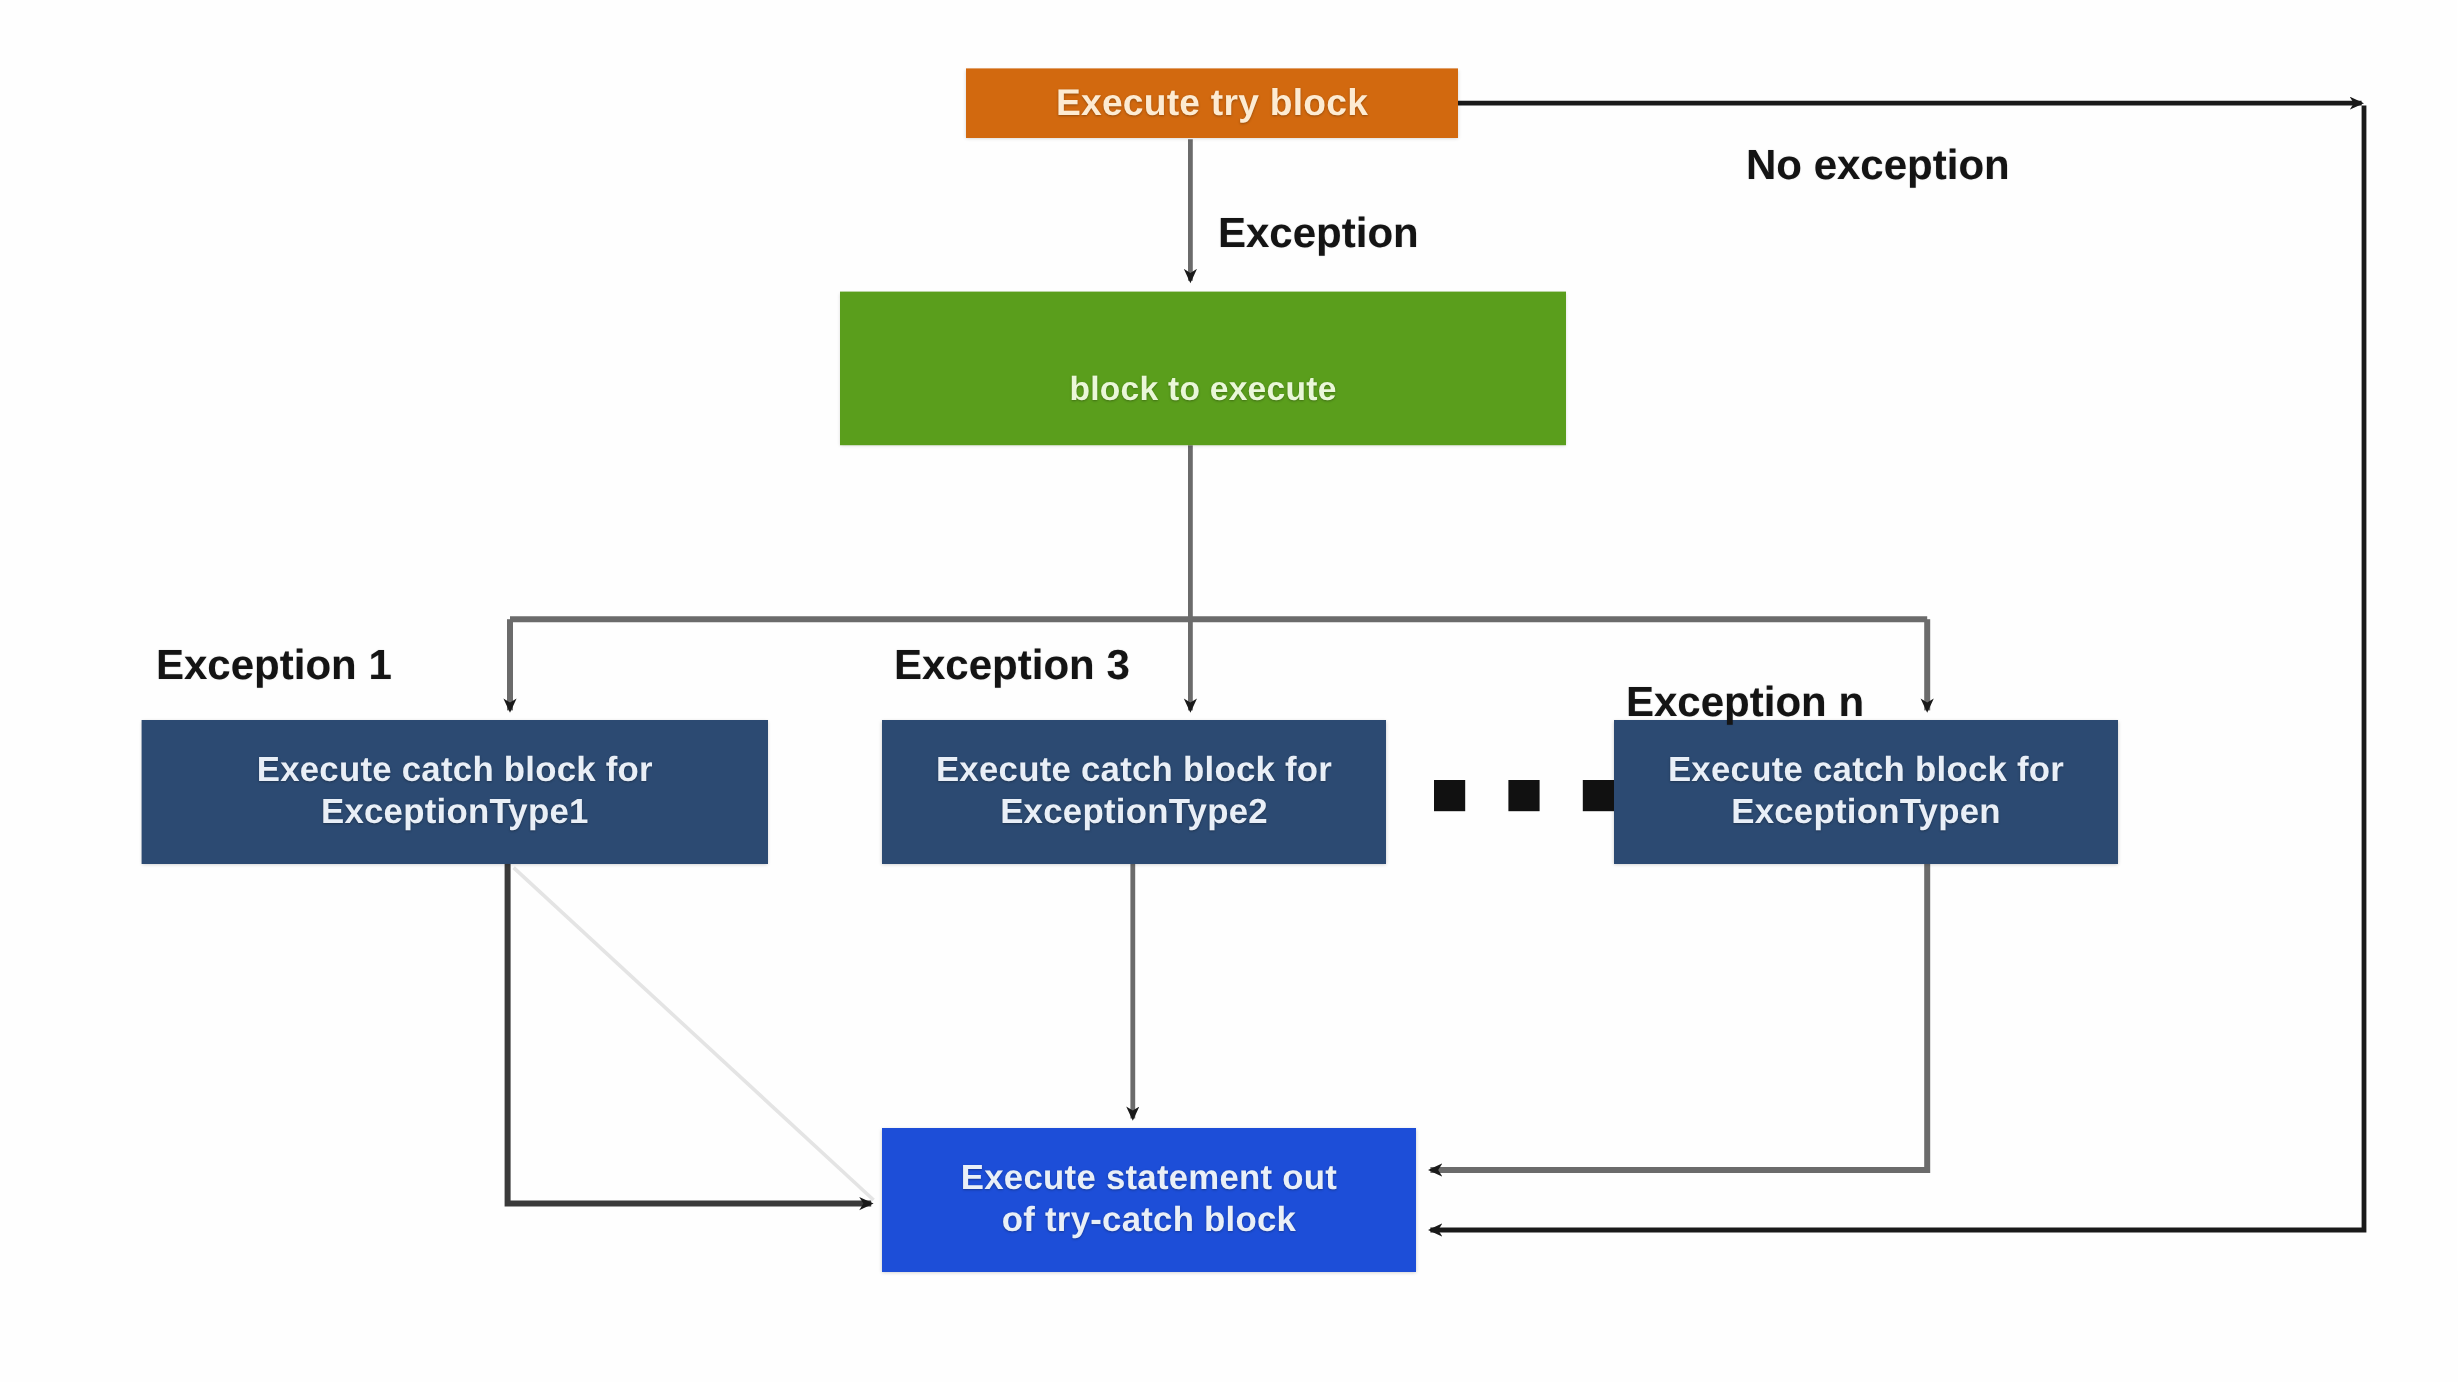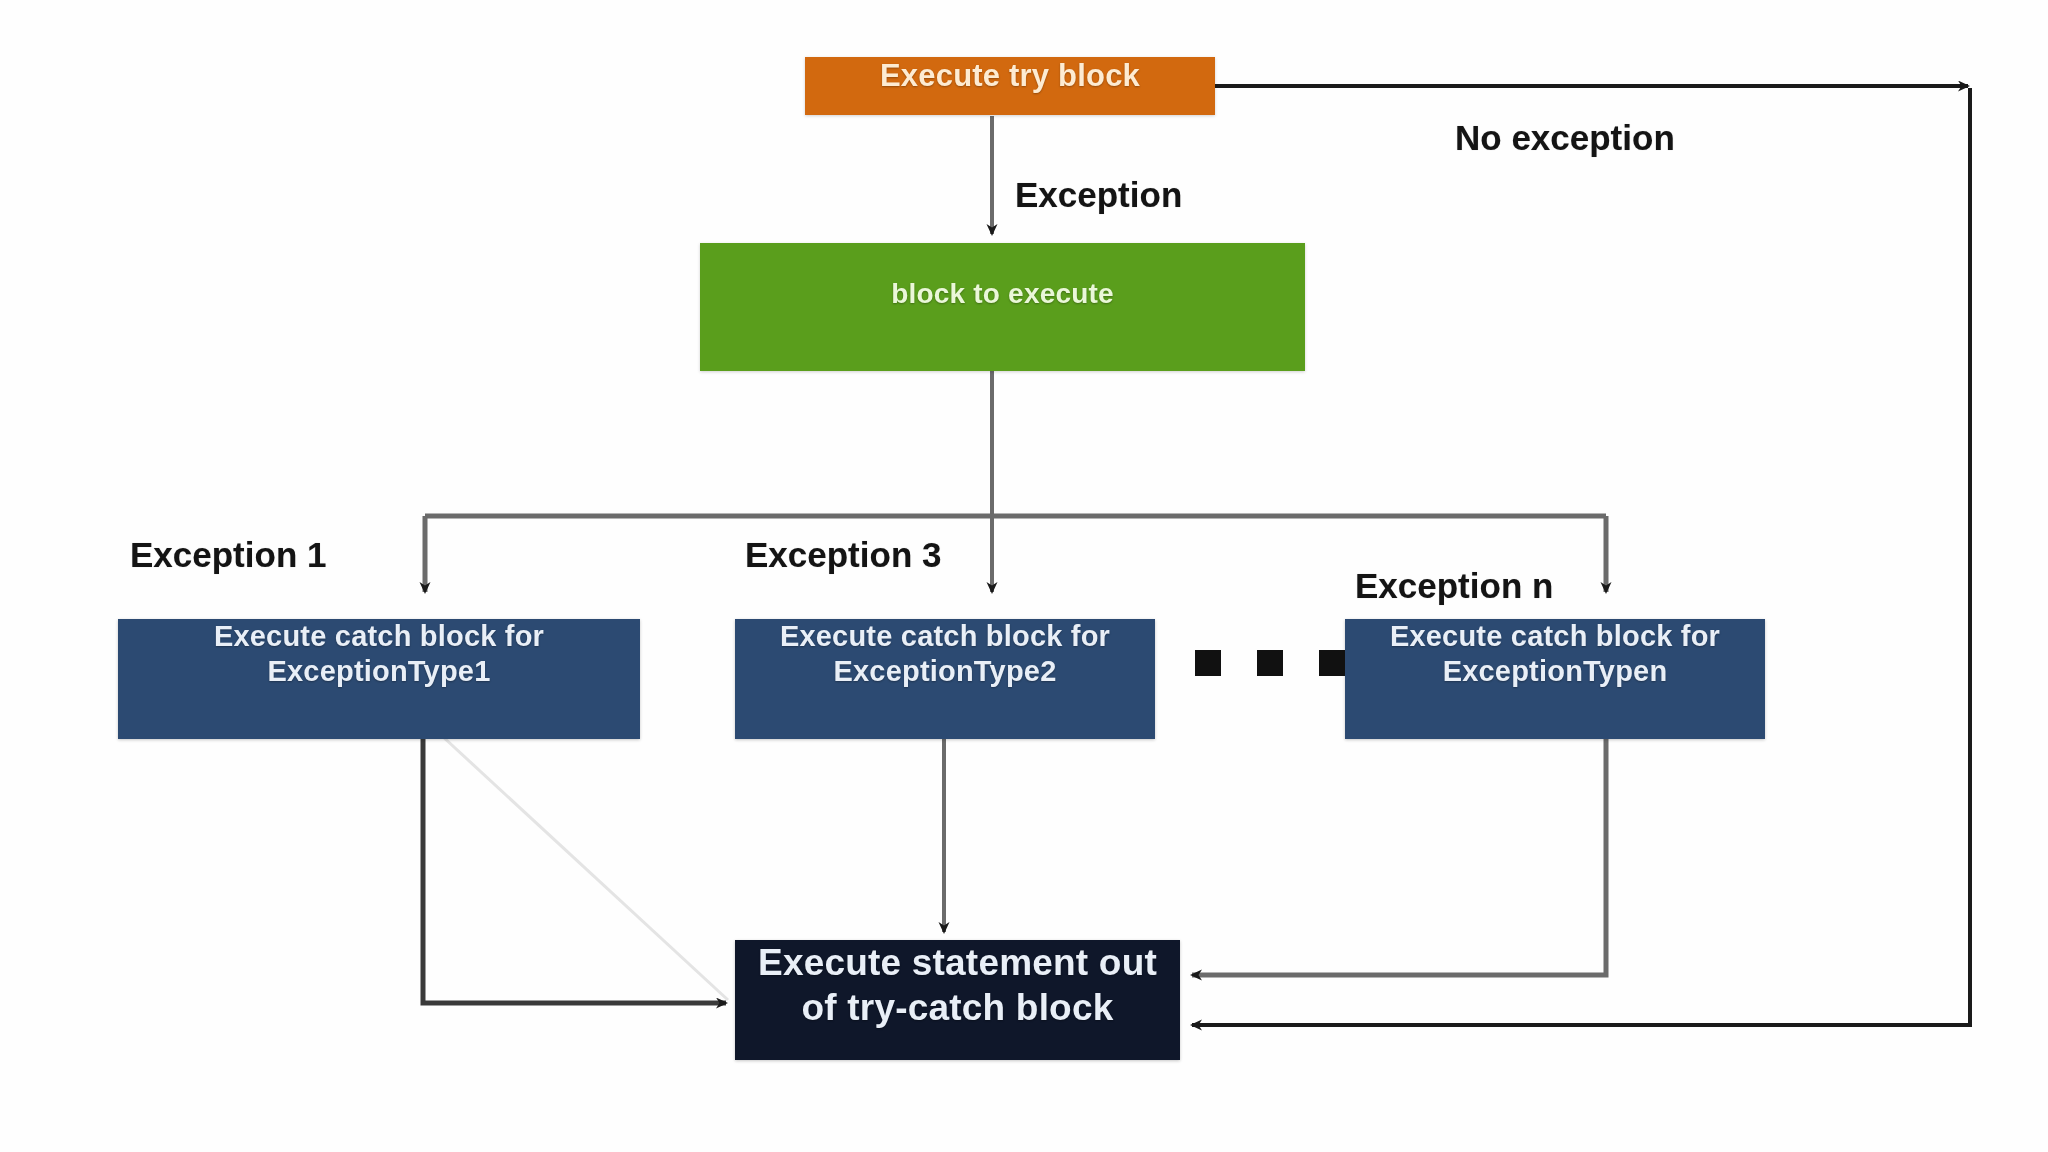--- a/index.html
+++ b/index.html
@@ -22,20 +22,21 @@
     left: 0;
     top: 0;
     width: 2048px;
     height: 1152px;
     pointer-events: none;
   }
   .node {
     position: absolute;
     box-sizing: border-box;
     display: flex;
+    align-items: center;
     justify-content: center;
     text-align: center;
     color: #ffffff;
     font-weight: bold;
     line-height: 1.22;
     letter-spacing: 0.2px;
     text-shadow: 0 1px 2px rgba(0,0,0,0.30);
     z-index: 3;
   }
   .node-try {
@@ -58,32 +59,31 @@
     color: #EAF7D8;
     box-shadow: 0 1px 3px rgba(0,0,0,0.18);
   }
   .node-catch {
     top: 600px;
     height: 120px;
     background: #2C4A72;
     font-size: 29px;
     color: #E9EFF7;
     box-shadow: 0 1px 3px rgba(0,0,0,0.22);
-    margin-top: 19px;
   }
   .node-catch1 { left: 118px; width: 522px; }
   .node-catch2 { left: 735px; width: 420px; }
   .node-catchn { left: 1345px; width: 420px; }
   .node-out {
     left: 735px;
     top: 940px;
     width: 445px;
     height: 120px;
-    background: #0f172a;
-    font-size: 37px;
+    background: #1d4ed8;
+    font-size: 29px;
     color: #E9EFF7;
     box-shadow: 0 1px 3px rgba(0,0,0,0.22);
   }
   .node-text { display: block; padding: 0 12px; }
 
   .edge-label {
     position: absolute;
     color: #141414;
     font-weight: bold;
     font-size: 35px;

